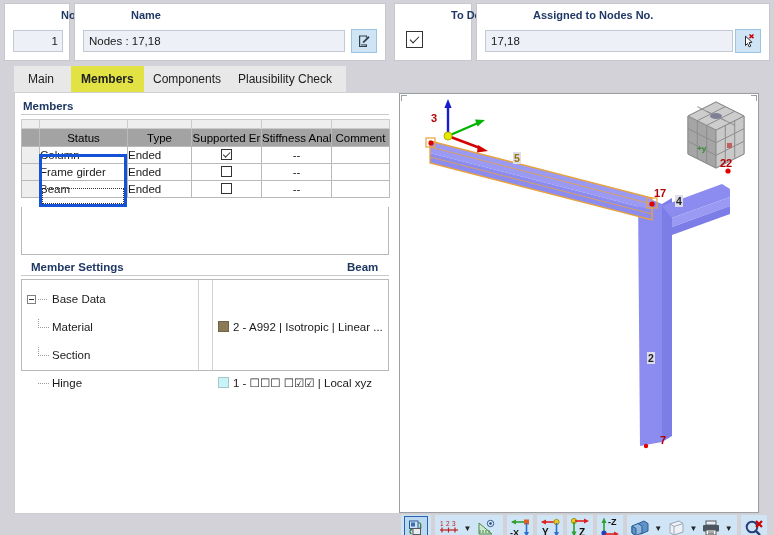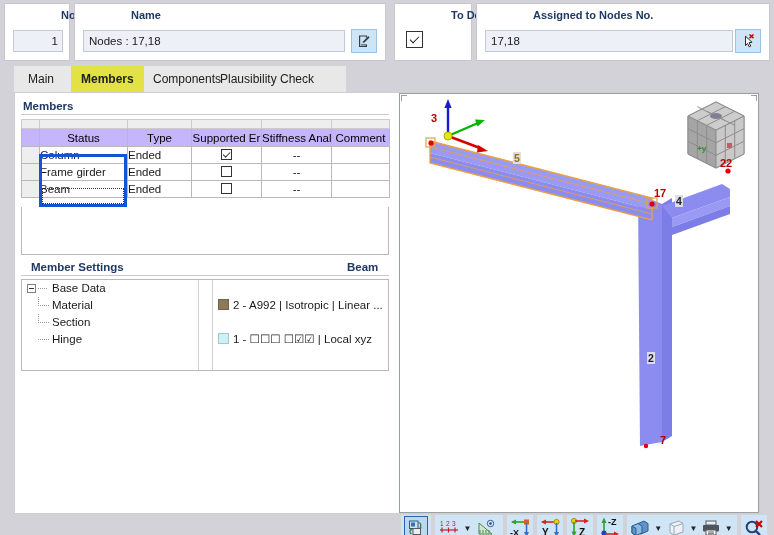--- a/index.html
+++ b/index.html
@@ -86,21 +86,21 @@
   .tbl{
     position:absolute;left:6px;top:26px;width:368px;
     border-collapse:collapse;font-size:11.5px;table-layout:fixed;
   }
   .tbl td,.tbl th{
     border:1px solid #b9b9b9;
     height:16px;padding:0;overflow:hidden;white-space:nowrap;
   }
   .tbl .spacer td{height:8px;background:#eeeeee;border-color:#cccccc;}
   .tbl thead th{
-    background:#c4b5fd;text-align:center;font-weight:normal;
+    background:#a3a3a3;text-align:center;font-weight:normal;
     font-size:11.5px;color:#000;height:17px;
   }
   .rowhdr{background:#eeeeee;width:18px;}
   .cell{padding-left:4px;background:#fff;height:17px;}
   .cell.ctr{text-align:center;padding-left:0;}
   .chk-sm{
     display:inline-block;width:11px;height:11px;
     border:1.3px solid #333;background:#fff;box-sizing:border-box;
     position:relative;vertical-align:-1px;
   }
@@ -119,21 +119,21 @@
   }
   .tbl-fill{
     position:absolute;left:6px;width:368px;background:#fff;
     border:1px solid #b9b9b9;border-top:none;box-sizing:border-box;
   }
   
   .tree{
     position:absolute;left:6px;width:368px;background:#fff;
     border:1px solid #b9b9b9;box-sizing:border-box;font-size:11.5px;
   }
-  .trow{position:relative;height:17px;line-height:17px;}
+  .trow{position:relative;height:17px;line-height:17px;margin-top:11px;}
   .trow .lbl{position:absolute;left:30px;white-space:nowrap;}
   .trow .val{position:absolute;left:196px;white-space:nowrap;}
   .tcol-sep{position:absolute;left:176px;top:0;bottom:0;width:1px;background:#d2d2d2;}
   .tcol-sep2{position:absolute;left:190px;top:0;bottom:0;width:1px;background:#d2d2d2;}
   .expander{
     position:absolute;left:5px;top:4px;width:9px;height:9px;
     border:1px solid #808080;background:#fff;box-sizing:border-box;
   }
   .expander::before{
     content:"";position:absolute;left:1px;top:3px;width:5px;height:1px;background:#333;
@@ -217,21 +217,21 @@
       </svg>
     </div>
   </div>
 </div>
 
 <div class="tabbar">
   <div class="tabstrip-bg"></div>
   <div class="tab" style="left:4px;">Main</div>
   <div class="tab active" style="left:57px;">Members</div>
   <div class="tab" style="left:129px;">Components</div>
-  <div class="tab" style="left:196px;">Plausibility Check</div>
+  <div class="tab" style="left:214px;">Plausibility Check</div>
 </div>
 
 <div class="body-panel">
 
   <div class="left-col">
 
     <div class="grp-title" style="left:8px;top:7px;">Members</div>
     <div class="grp-line" style="left:6px;top:21px;width:368px;"></div>
 
     <table class="tbl">

